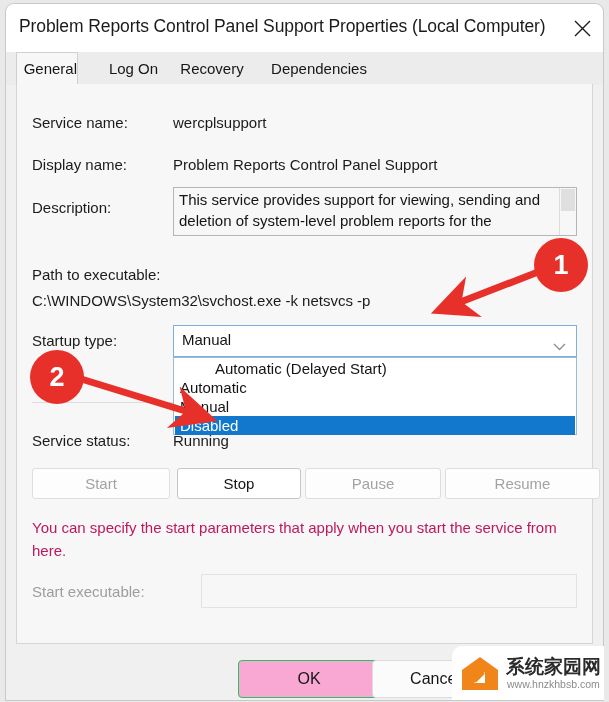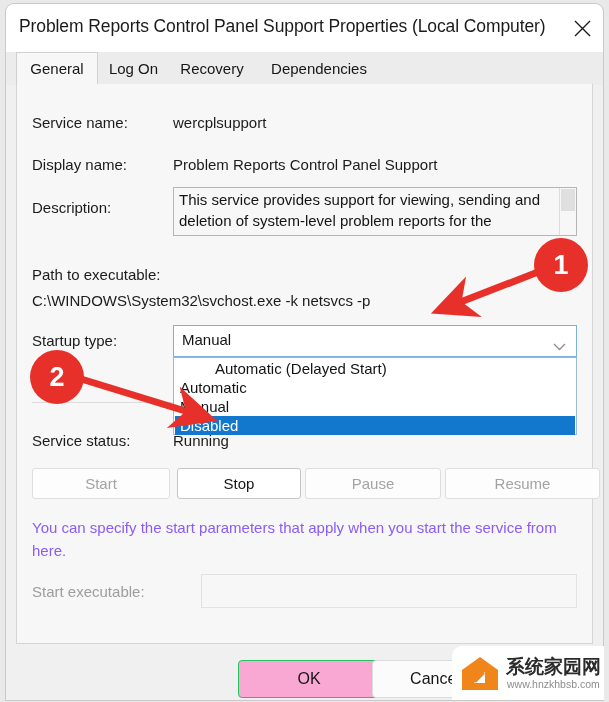--- a/index.html
+++ b/index.html
@@ -41,21 +41,21 @@
     position:absolute;top:0;height:33px;
     display:flex;align-items:center;justify-content:center;
     font-size:15px;color:#161616;cursor:default;
     box-sizing:border-box;
   }
   .tab.active{
     background:#f7f7f7;
     border-left:1px solid #d0d0d0;border-right:1px solid #d0d0d0;border-top:1px solid #d0d0d0;
     border-bottom:1px solid #f7f7f7;
   }
-  .tab-general{left:10px;width:82px;}
+  .tab-general{left:10px;width:62px;justify-content:flex-end;}
   .tab-logon{left:94px;width:67px;}
   .tab-recovery{left:163px;width:86px;}
   .tab-dependencies{left:251px;width:124px;}
 
   .panel{
     position:absolute;left:10px;top:80px;width:577px;height:560px;
     background:#f7f7f7;border:1px solid #d5d5d5;border-top:none;
     box-sizing:border-box;
   }
 
@@ -121,21 +121,21 @@
   }
   .btn.enabled{color:#151515;border-color:#c6c6c6;background:#ffffff;}
 
   .b-start{left:26px;top:464px;width:138px;}
   .b-stop{left:171px;top:464px;width:124px;}
   .b-pause{left:299px;top:464px;width:136px;}
   .b-resume{left:439px;top:464px;width:155px;}
 
   .hint{
     position:absolute;left:26px;top:512px;width:540px;
-    font-size:15px;line-height:23px;color:#8b5cf6;
+    font-size:15px;line-height:23px;color:#be185d;
   }
 
   .param-box{
     position:absolute;left:195px;top:570px;width:376px;height:34px;
     background:#f7f7f7;border:1px solid #e2e2e2;box-sizing:border-box;
   }
 
   .footer-btn{
     position:absolute;height:38px;border-radius:4px;
     display:flex;align-items:center;justify-content:center;

